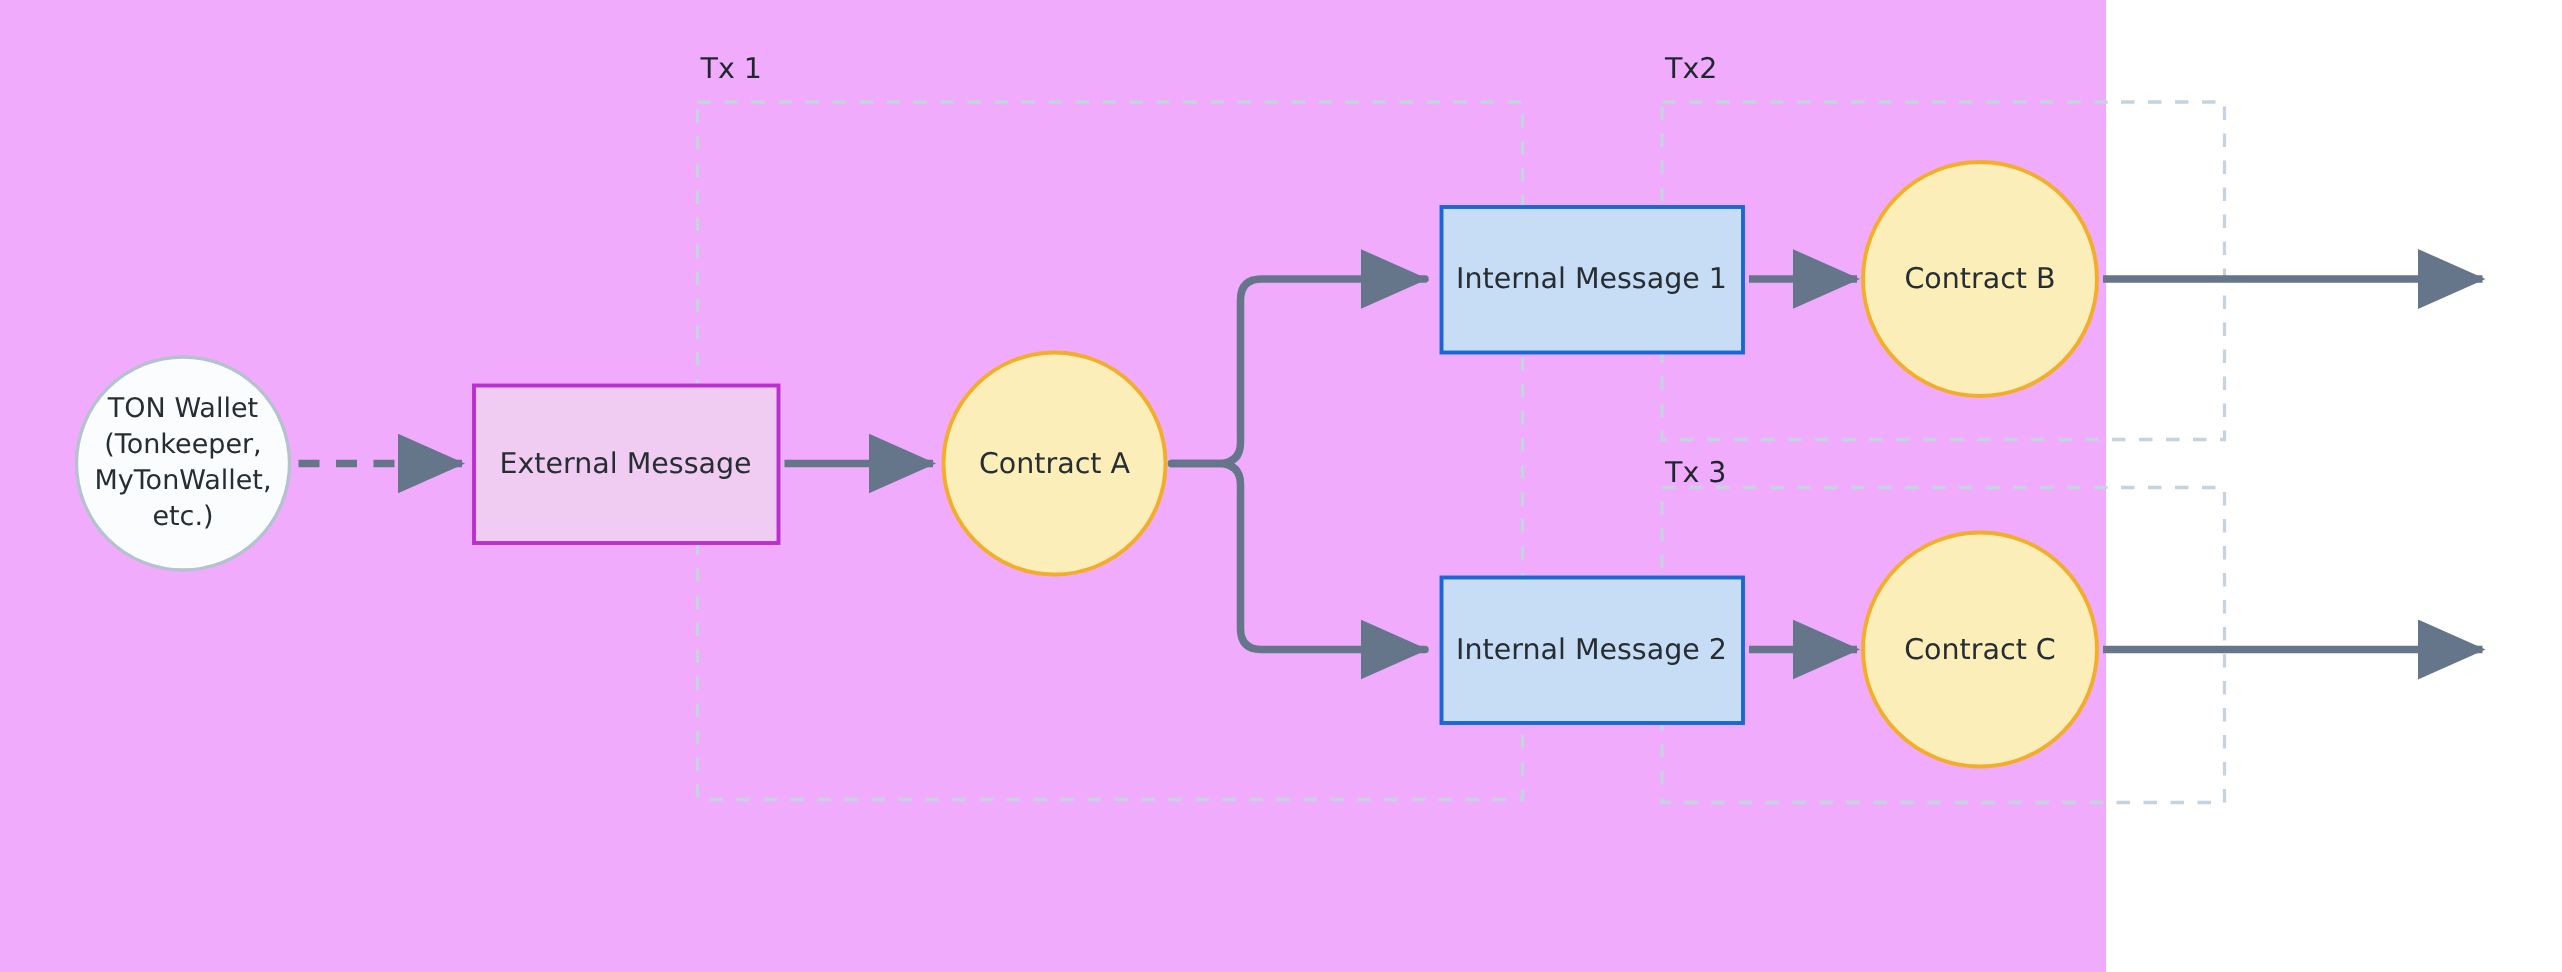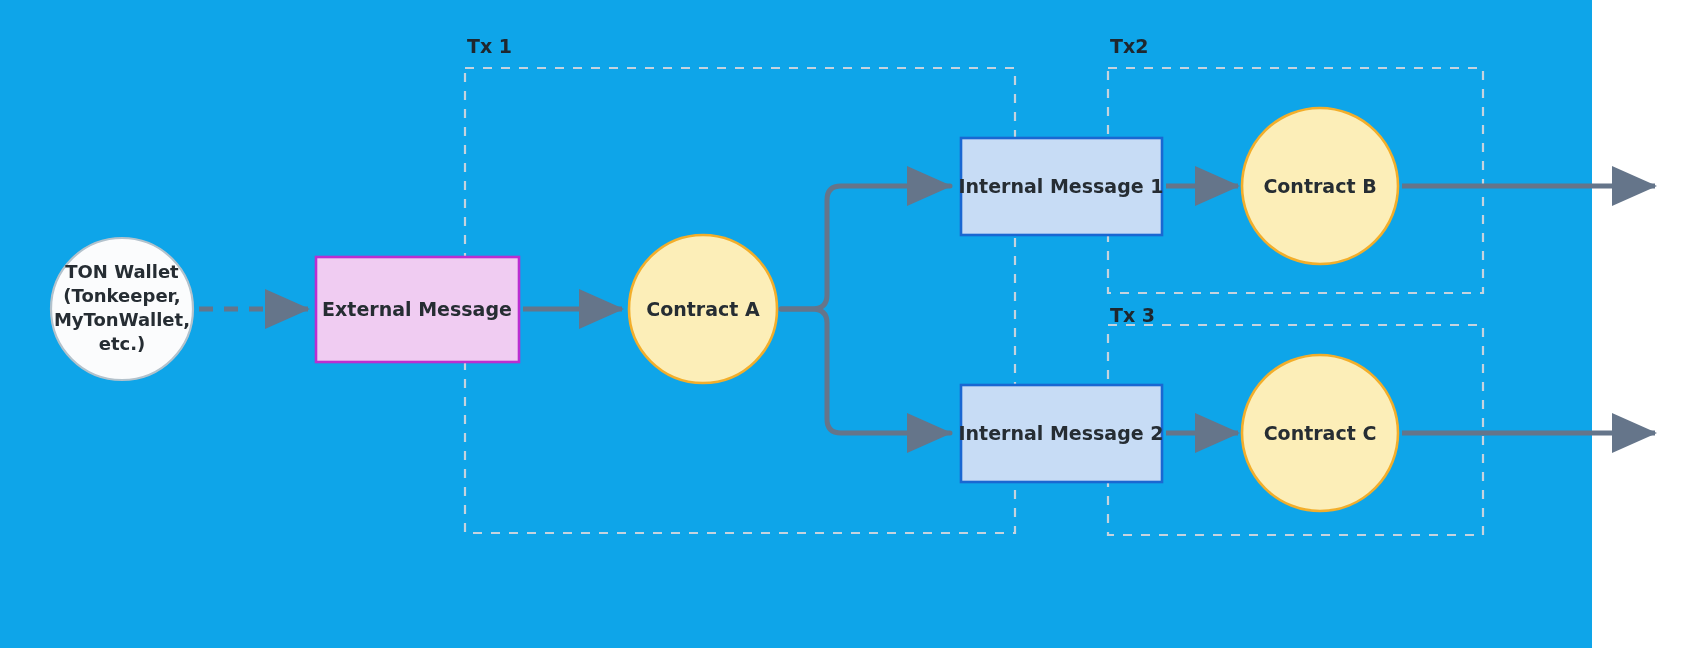--- a/index.html
+++ b/index.html
@@ -8,24 +8,23 @@
     background: #ffffff;
   }
   body {
     width: 1708px;
     height: 648px;
     overflow: hidden;
     font-family: "DejaVu Sans", sans-serif;
   }
   #diagram-root {
     position: relative;
-    width: 1592px;
+    width: 1404px;
     height: 648px;
-    background: #0ea5e9;
-    font-weight: bold;
+    background: #f0abfc;
   }
   svg#flow {
     position: absolute;
     left: 0;
     top: 0;
     width: 1708px;
     height: 648px;
     display: block;
   }
   .node-label {

